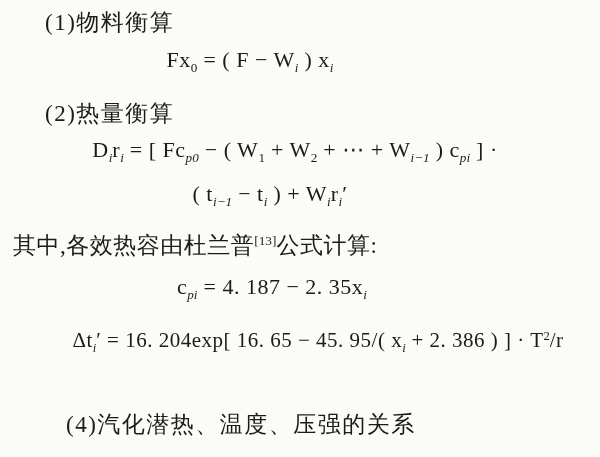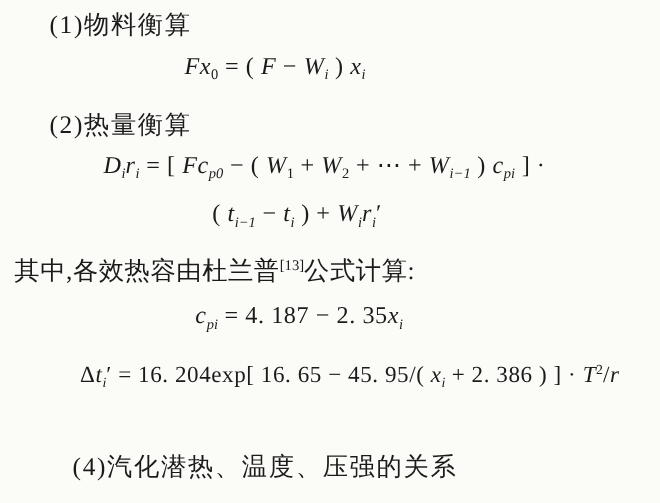--- a/index.html
+++ b/index.html
@@ -50,21 +50,21 @@
     letter-spacing: 0.5px;
   }
   .formula.f1 { margin-top: 7px;  transform: translateX(-50px); }
   .formula.f2a { margin-top: 6px; transform: translateX(-5px); }
   .formula.f2b { margin-top: 6px; transform: translateX(-30px); }
   .formula.f3 { margin-top: 10px; transform: translateX(-28px); }
   .formula.f4 { margin-top: 11px; font-size: 21px; padding-left: 36px; }
   .formula.f5 { margin-top: 7px; }
   
   .seg-n   { font-style: normal; }
-  .seg-i   { font-style: italic; }
+  .seg-i   { }
   .seg-isub { font-style: italic; font-size: 0.60em; vertical-align: -0.38em; letter-spacing: 0; }
   .seg-nsub { font-style: normal; font-size: 0.60em; vertical-align: -0.38em; letter-spacing: 0; }
   .seg-nsup { font-style: normal; font-size: 0.60em; vertical-align: 0.55em; letter-spacing: 0; }
 </style>
 </head>
 <body>
 
 <div class="page">
 
   <div class="heading h1">(1)物料衡算</div>

